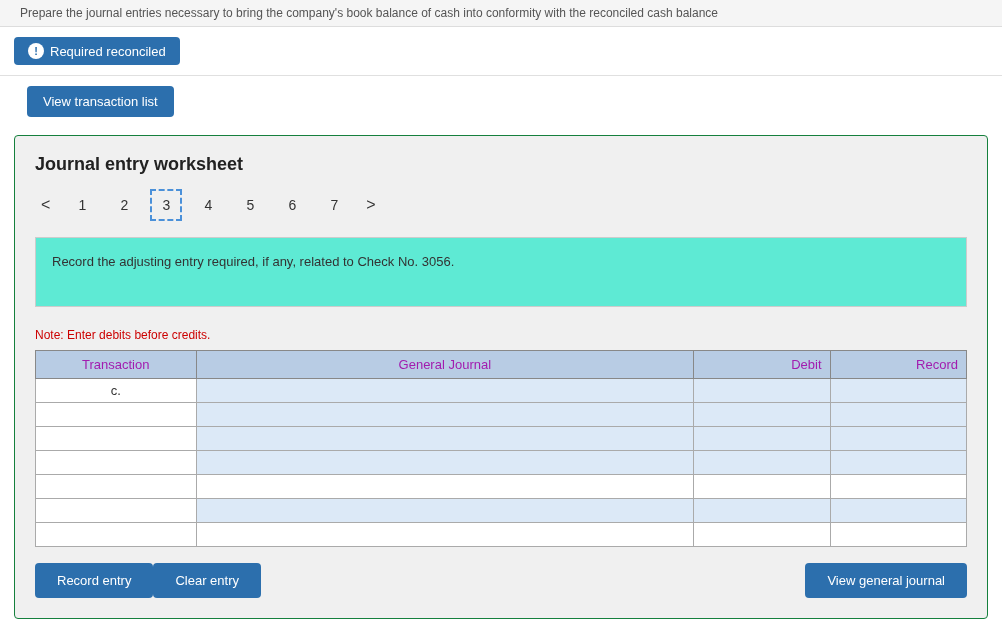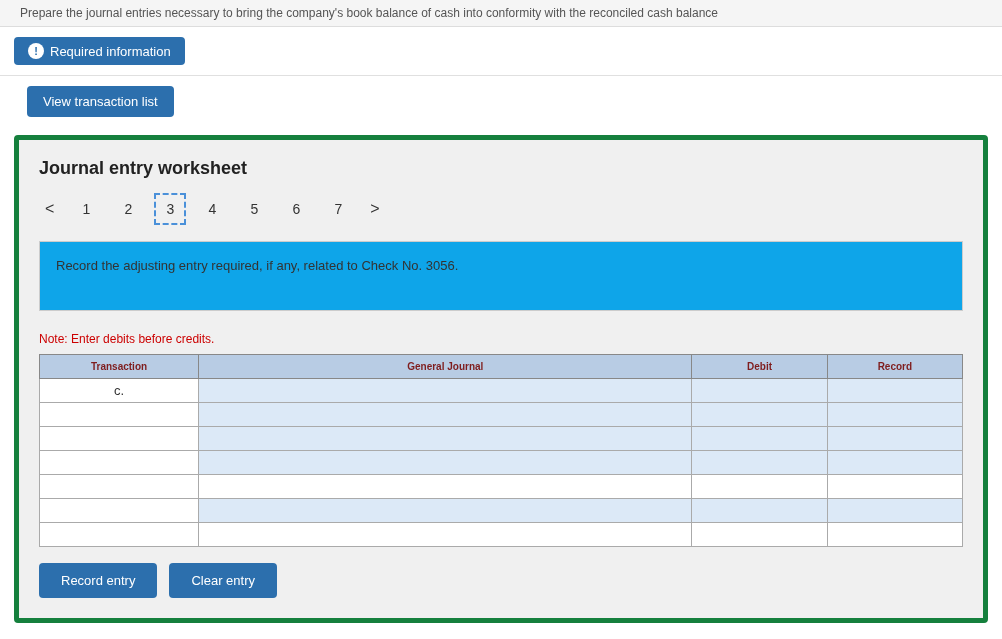--- a/index.html
+++ b/index.html
@@ -67,21 +67,21 @@
       border: none;
       padding: 8px 16px;
       border-radius: 4px;
       font-size: 13px;
       cursor: pointer;
     }
 
     .worksheet-container {
       margin: 8px 14px 14px 14px;
       background: #f0f0f0;
-      border: 5px solid #15803d;
+      border: 1px solid #15803d;
       border-radius: 4px;
       padding: 18px 20px 20px 20px;
     }
 
     .worksheet-title {
       font-size: 18px;
       font-weight: bold;
       margin-bottom: 14px;
       color: #222;
     }
@@ -113,21 +113,21 @@
       color: #333;
     }
 
     .pagination .page-num.active {
       border: 2px dashed #4a90d9;
       color: #333;
       font-weight: normal;
     }
 
     .instruction-box {
-      background: #0ea5e9;
+      background: #5eead4;
       border: 1px solid #ccc;
       padding: 16px;
       margin-bottom: 12px;
       font-size: 13px;
       color: #333;
       min-height: 70px;
     }
 
     .note-text {
       color: #cc0000;
@@ -140,37 +140,38 @@
       width: 100%;
       border-collapse: collapse;
       border: 1px solid #aaa;
     }
 
     .journal-table th {
       background: #b8cce4;
       border: 1px solid #888;
       padding: 6px 8px;
       text-align: center;
-      font-size: 10px;
-      font-weight: bold;
-      color: #7f1d1d;
+      font-size: 13px;
+      font-weight: normal;
+      color: #a21caf;
     }
 
     .journal-table th.transaction-col {
       width: 100px;
     }
 
     .journal-table th.general-journal-col {
       width: 310px;
       text-align: center;
     }
 
     .journal-table th.debit-col,
     .journal-table th.credit-col {
       width: 85px;
+      text-align: right;
     }
 
     .journal-table td {
       border: 1px solid #aaa;
       padding: 0;
       height: 24px;
     }
 
     .journal-table td.transaction-cell {
       text-align: center;
@@ -198,21 +199,20 @@
     .journal-table td.gj-cell {
       background: #dce9f7;
     }
 
     .journal-table td.empty-gj {
       background: #fff;
     }
 
     .action-buttons {
       display: flex;
-      gap: 12px;
       margin-top: 16px;
       align-items: flex-end;
     }
 
     .action-btn {
       background: #2c6fad;
       color: #fff;
       border: none;
       padding: 10px 22px;
       border-radius: 4px;
@@ -228,21 +228,21 @@
 </head>
 <body>
 
 <div class="top-banner">
   <span>Prepare the journal entries necessary to bring the company's book balance of cash into conformity with the reconciled cash balance</span>
 </div>
 
 <div class="required-info-bar">
   <div class="required-badge">
     <span class="exclamation">!</span>
-    <span>Required information</span>
+    <span>Required reconciled</span>
   </div>
 </div>
 
 <div class="view-transaction-bar">
   <button class="view-transaction-btn">View transaction list</button>
 </div>
 
 <div class="worksheet-container">
 
   <div class="worksheet-title">Journal entry worksheet</div>
@@ -317,15 +317,16 @@
         <td><input class="debit-input" style="background: rgb(255, 255, 255);" type="text"></td>
         <td><input class="credit-input" style="background: rgb(255, 255, 255);" type="text"></td>
       </tr>
     </tbody>
   </table>
 
   <div class="action-buttons">
     <button class="action-btn">Record entry</button>
     <button class="action-btn">Clear entry</button>
     <div class="spacer"></div>
+    <button class="action-btn">View general journal</button>
   </div>
 
 </div>
 
 </body></html>

